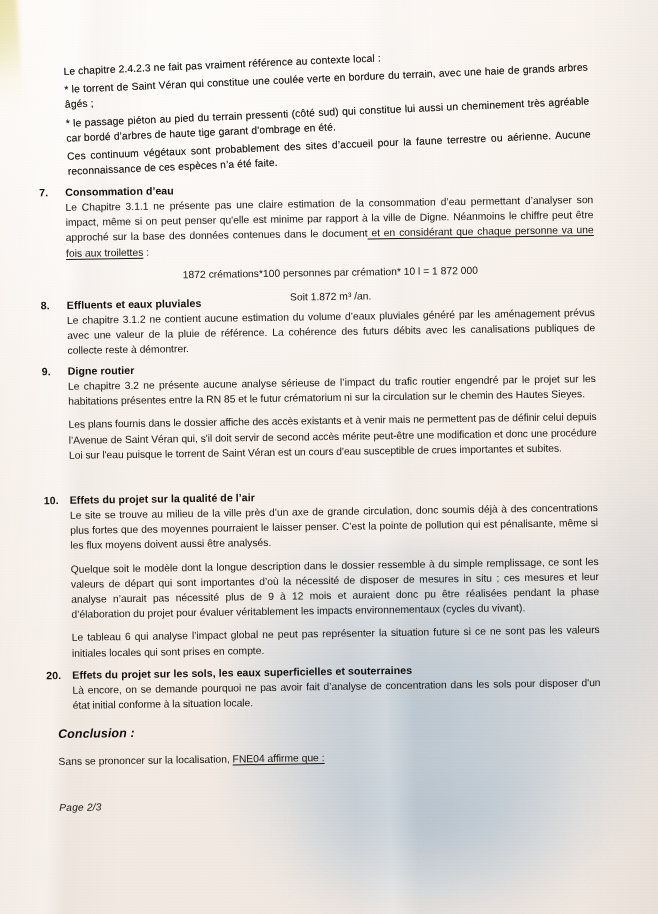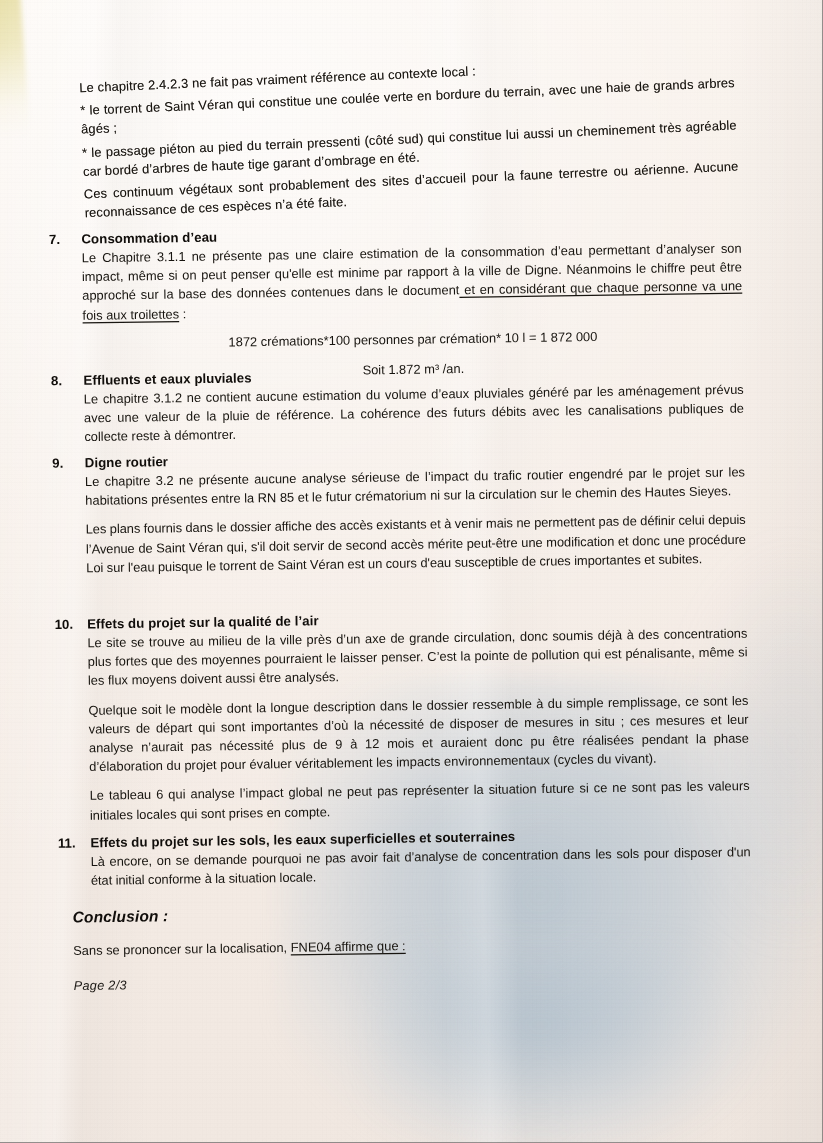--- a/index.html
+++ b/index.html
@@ -203,21 +203,21 @@
     left: 53px;
     top: 750px;
     width: 400px;
     font-size: 10.3px;
     line-height: 15.2px;
     color: #17140f;
   }
   .page-foot {
     position: absolute;
     left: 53px;
-    top: 780px;
+    top: 798px;
     font-style: italic;
     font-size: 10.2px;
     color: #1a1713;
     letter-spacing: 0.02em;
   }
 </style>
 </head>
 <body>
 
 <div class="photo">
@@ -276,21 +276,21 @@
             <span class="sec-title">Effets du projet sur la qualité de l’air</span>
           </div>
           <div class="sec-body">
             <p><span>Le site se trouve au milieu de la ville près d’un axe de grande circulation, donc soumis déjà à des concentrations plus fortes que des moyennes pourraient le laisser penser. C’est la pointe de pollution qui est pénalisante, même si les flux moyens doivent aussi être analysés.</span></p>
             <p><span>Quelque soit le modèle dont la longue description dans le dossier ressemble à du simple remplissage, ce sont les valeurs de départ qui sont importantes d’où la nécessité de disposer de mesures in situ  ; ces mesures et leur analyse n’aurait pas nécessité plus de 9 à 12 mois et auraient donc pu être réalisées pendant la phase d’élaboration du projet pour évaluer véritablement les impacts environnementaux (cycles du vivant).</span></p>
             <p><span>Le tableau 6 qui analyse l’impact global ne peut pas représenter la situation future si ce ne sont pas les valeurs initiales locales qui sont prises en compte.</span></p>
           </div>
         </div>
         <div class="sec" style="left: 42px; top: 664px;">
           <div class="sec-head">
-            <span class="sec-num">11.</span>
+            <span class="sec-num">20.</span>
             <span class="sec-title">Effets du projet sur les sols, les eaux superficielles et souterraines</span>
           </div>
           <div class="sec-body">
             <p class="alt-face"><span>Là encore, on se demande pourquoi ne pas avoir fait d’analyse de concentration dans les sols pour disposer d'un état initial conforme à la situation locale.</span></p>
           </div>
         </div>
       </div>
 
     <div class="conclusion-head">Conclusion :</div>
 

